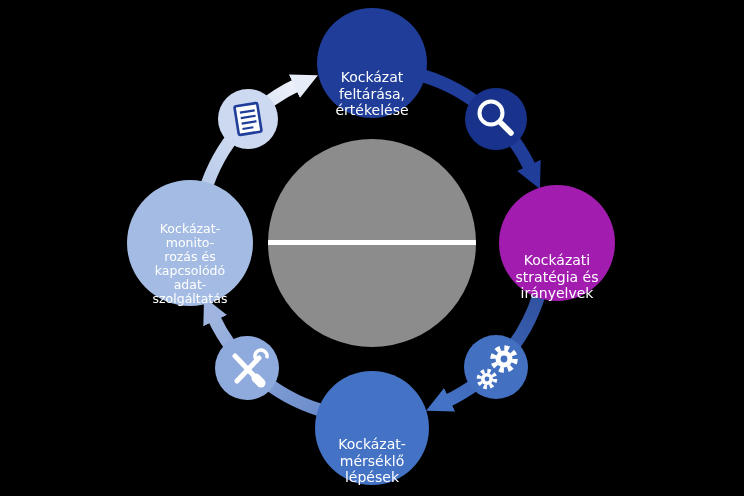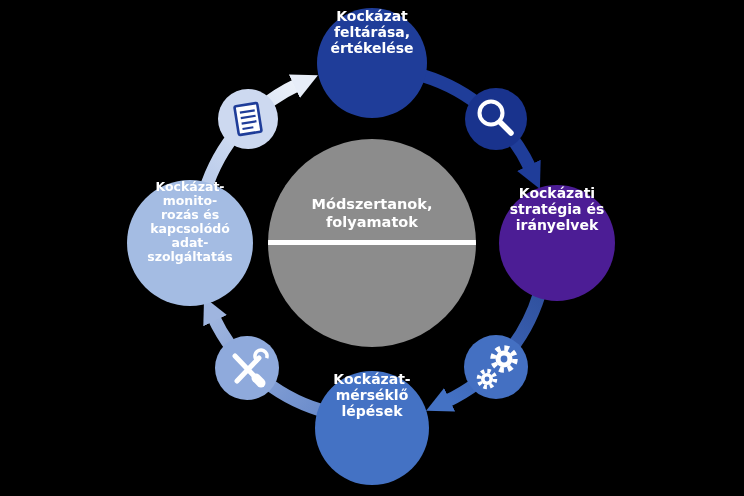--- a/index.html
+++ b/index.html
@@ -2,26 +2,26 @@
 <html><head>
 <meta charset="utf-8">
 <style>
   html,body{margin:0;padding:0;background:#000;}
   .stage{
     position:relative;width:744px;height:496px;background:#000;
     font-family:"DejaVu Sans","Liberation Sans",sans-serif;overflow:hidden;
   }
   .layer{position:absolute;left:0;top:0;z-index:1;}
   .node{
-    position:absolute;border-radius:50%;display:flex;align-items:flex-start;justify-content:center;
-    text-align:center;color:#fff;font-weight:bold;z-index:2;
+    position:absolute;border-radius:50%;display:flex;align-items:flex-end;justify-content:center;
+    text-align:center;color:#fff;font-weight:normal;z-index:2;
   }
   .label{white-space:pre-line;}
   .node-top   {left:317px;top:8px;  width:110px;height:110px;background:#1F3D99;font-size:14px;line-height:1.16;}
-  .node-right {left:499px;top:185px;width:116px;height:116px;background:#4c1d95;font-size:14px;line-height:1.16;}
+  .node-right {left:499px;top:185px;width:116px;height:116px;background:#a21caf;font-size:14px;line-height:1.16;}
   .node-bottom{left:315px;top:371px;width:114px;height:114px;background:#4472C4;font-size:14px;line-height:1.16;}
   .node-left  {left:127px;top:180px;width:126px;height:126px;background:#A4BCE3;font-size:12.5px;line-height:1.12;}
   .node-center{
     left:268px;top:139px;width:208px;height:208px;background:#8C8C8C;
     display:block;overflow:hidden;font-size:14.5px;line-height:1.25;
   }
   .center-half{width:100%;height:104px;display:flex;justify-content:center;}
   .center-top{align-items:flex-end;padding-bottom:12px;box-sizing:border-box;}
   .center-bottom{align-items:center;}
   .center-divider{
@@ -108,24 +108,20 @@
         <rect x="236.5" y="104.5" width="23" height="29" rx="1.5" fill="#fff" stroke="#1F3D99" stroke-width="2.6"></rect>
         <line x1="241" y1="111.5" x2="256" y2="111.5" stroke="#1F3D99" stroke-width="2.2"></line>
         <line x1="241" y1="117" x2="256" y2="117" stroke="#1F3D99" stroke-width="2.2"></line>
         <line x1="241" y1="122.5" x2="256" y2="122.5" stroke="#1F3D99" stroke-width="2.2"></line>
         <line x1="241" y1="128" x2="252" y2="128" stroke="#1F3D99" stroke-width="2.2"></line>
       </g>
     </g>
   </svg>
 
   <div class="node node-center">
-    <div class="center-half center-top">
-      <div class="label">Módszertanok,
-folyamatok</div>
-    </div>
     <div class="center-divider"></div>
   </div>
 
   <div class="node node-top">
     <div class="label">Kockázat
 feltárása,
 értékelése</div>
   </div>
 
   <div class="node node-right">

